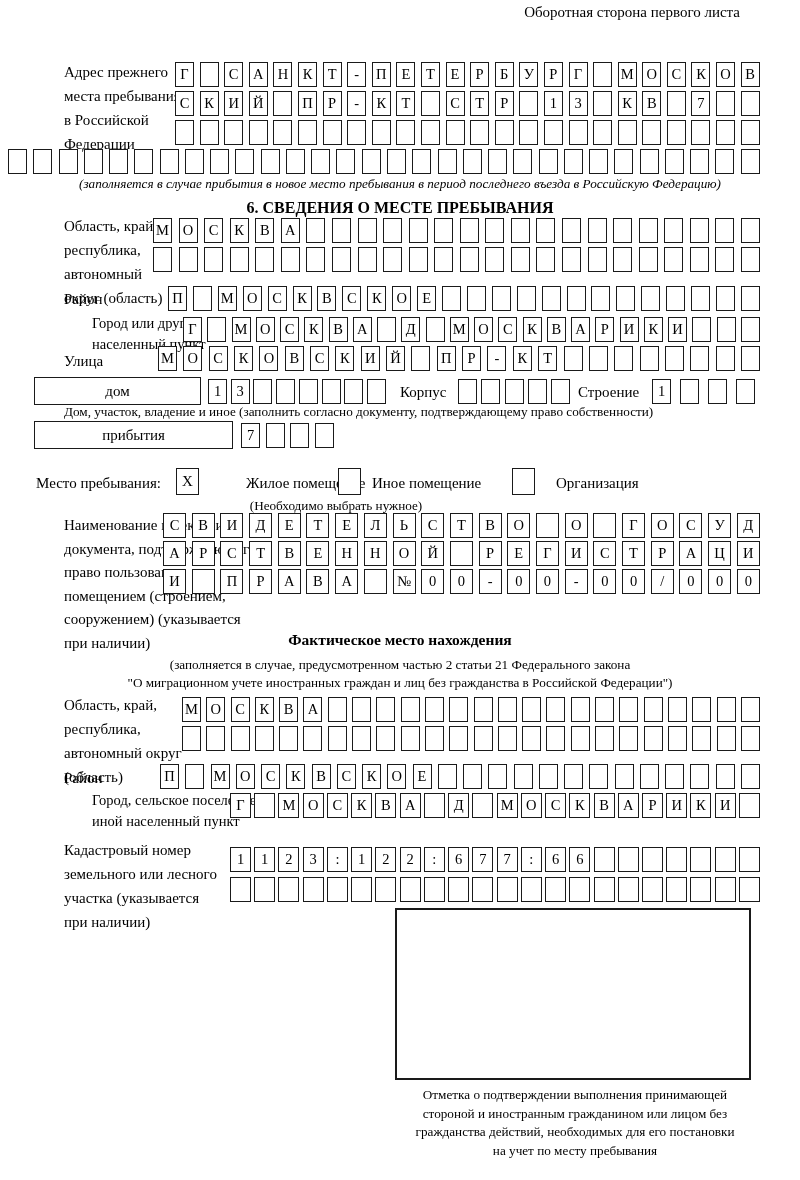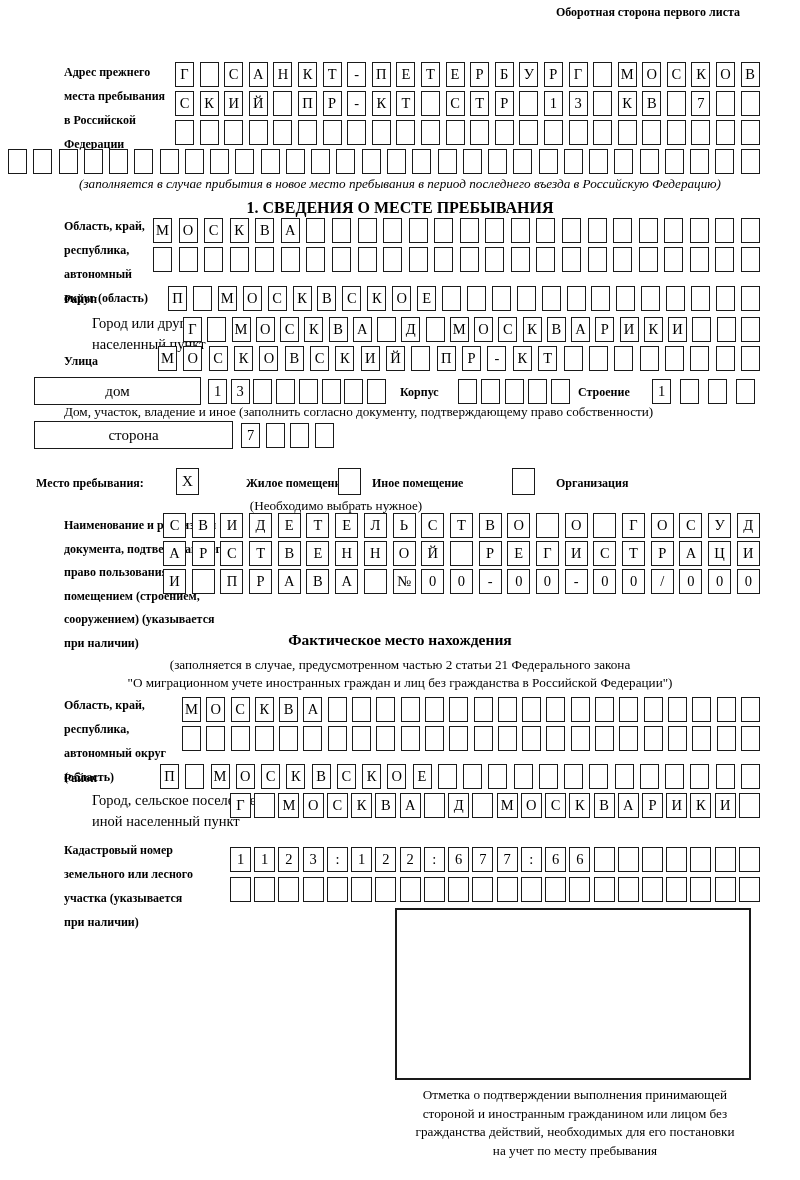--- a/index.html
+++ b/index.html
@@ -1,19 +1,19 @@
 <!DOCTYPE html>
 <html><head>
 <meta charset="utf-8">
 <style>
   html,body{margin:0;padding:0;background:#fff;}
   .page{position:relative;width:800px;height:1180px;background:#fff;color:#000;
         font-family:"Liberation Serif","DejaVu Serif",serif;overflow:hidden;}
   .abs{position:absolute;}
-  .lbl{font-size:12px;line-height:24px;font-weight:bold;}
+  .lbl{font-size:15px;line-height:24px;}
   .lbl2{font-size:14.5px;line-height:21px;margin-left:28px;}
   .cap{font-size:13.2px;}
   .title{font-weight:bold;font-size:16px;text-align:center;width:800px;}
   .center{text-align:center;}
   .boxrow{display:flex;justify-content:space-between;}
   .boxrow span{box-sizing:border-box;width:19px;height:25px;border:1.6px solid #1a1a1a;
                display:flex;align-items:center;justify-content:center;
                font-size:14.5px;background:#fff;}
   .wide span{width:23px;}
   .w21 span{width:21px;}
@@ -136,21 +136,21 @@
       <span></span>
       <span></span>
       <span></span>
       <span></span>
       <span></span>
       <span></span>
       <span></span>
     </div>
   <div class="abs cap center" style="left:0;top:176px;width:800px;font-style:italic;">(заполняется в случае прибытия в новое место пребывания в период последнего въезда в Российскую Федерацию)</div>
 
-  <div class="abs title" style="left:0;top:199px;">1. СВЕДЕНИЯ О МЕСТЕ ПРЕБЫВАНИЯ</div>
+  <div class="abs title" style="left:0;top:199px;">6. СВЕДЕНИЯ О МЕСТЕ ПРЕБЫВАНИЯ</div>
 
   <div class="abs lbl" style="left:64px;top:214px;">Область, край,<br>республика,<br>автономный<br>округ (область)</div>
   <div class="abs boxrow" style="left:153px;top:218px;width:607px;">
       <span>М</span>
       <span>О</span>
       <span>С</span>
       <span>К</span>
       <span>В</span>
       <span>А</span>
       <span></span>
@@ -304,21 +304,21 @@
     </div>
   <div class="abs lbl" style="left:578px;top:380px;">Строение</div>
   <div class="abs boxrow" style="left:652px;top:379px;width:103px;">
       <span>1</span>
       <span></span>
       <span></span>
       <span></span>
     </div>
   <div class="abs cap" style="left:64px;top:404px;">Дом, участок, владение и иное (заполнить согласно документу, подтверждающему право собственности)</div>
 
-  <div class="abs bigbox" style="left:34px;top:421px;width:199px;height:28px;">сторона</div>
+  <div class="abs bigbox" style="left:34px;top:421px;width:199px;height:28px;">прибытия</div>
   <div class="abs boxrow" style="left:241px;top:423px;width:93px;">
       <span>7</span>
       <span></span>
       <span></span>
       <span></span>
     </div>
 
   <div class="abs lbl" style="left:36px;top:471px;">Место пребывания:</div>
   <div class="abs chk" style="left:176px;top:468px;">X</div>
   <div class="abs lbl" style="left:207px;top:471px;margin-left:39px;">Жилое помещение</div>

